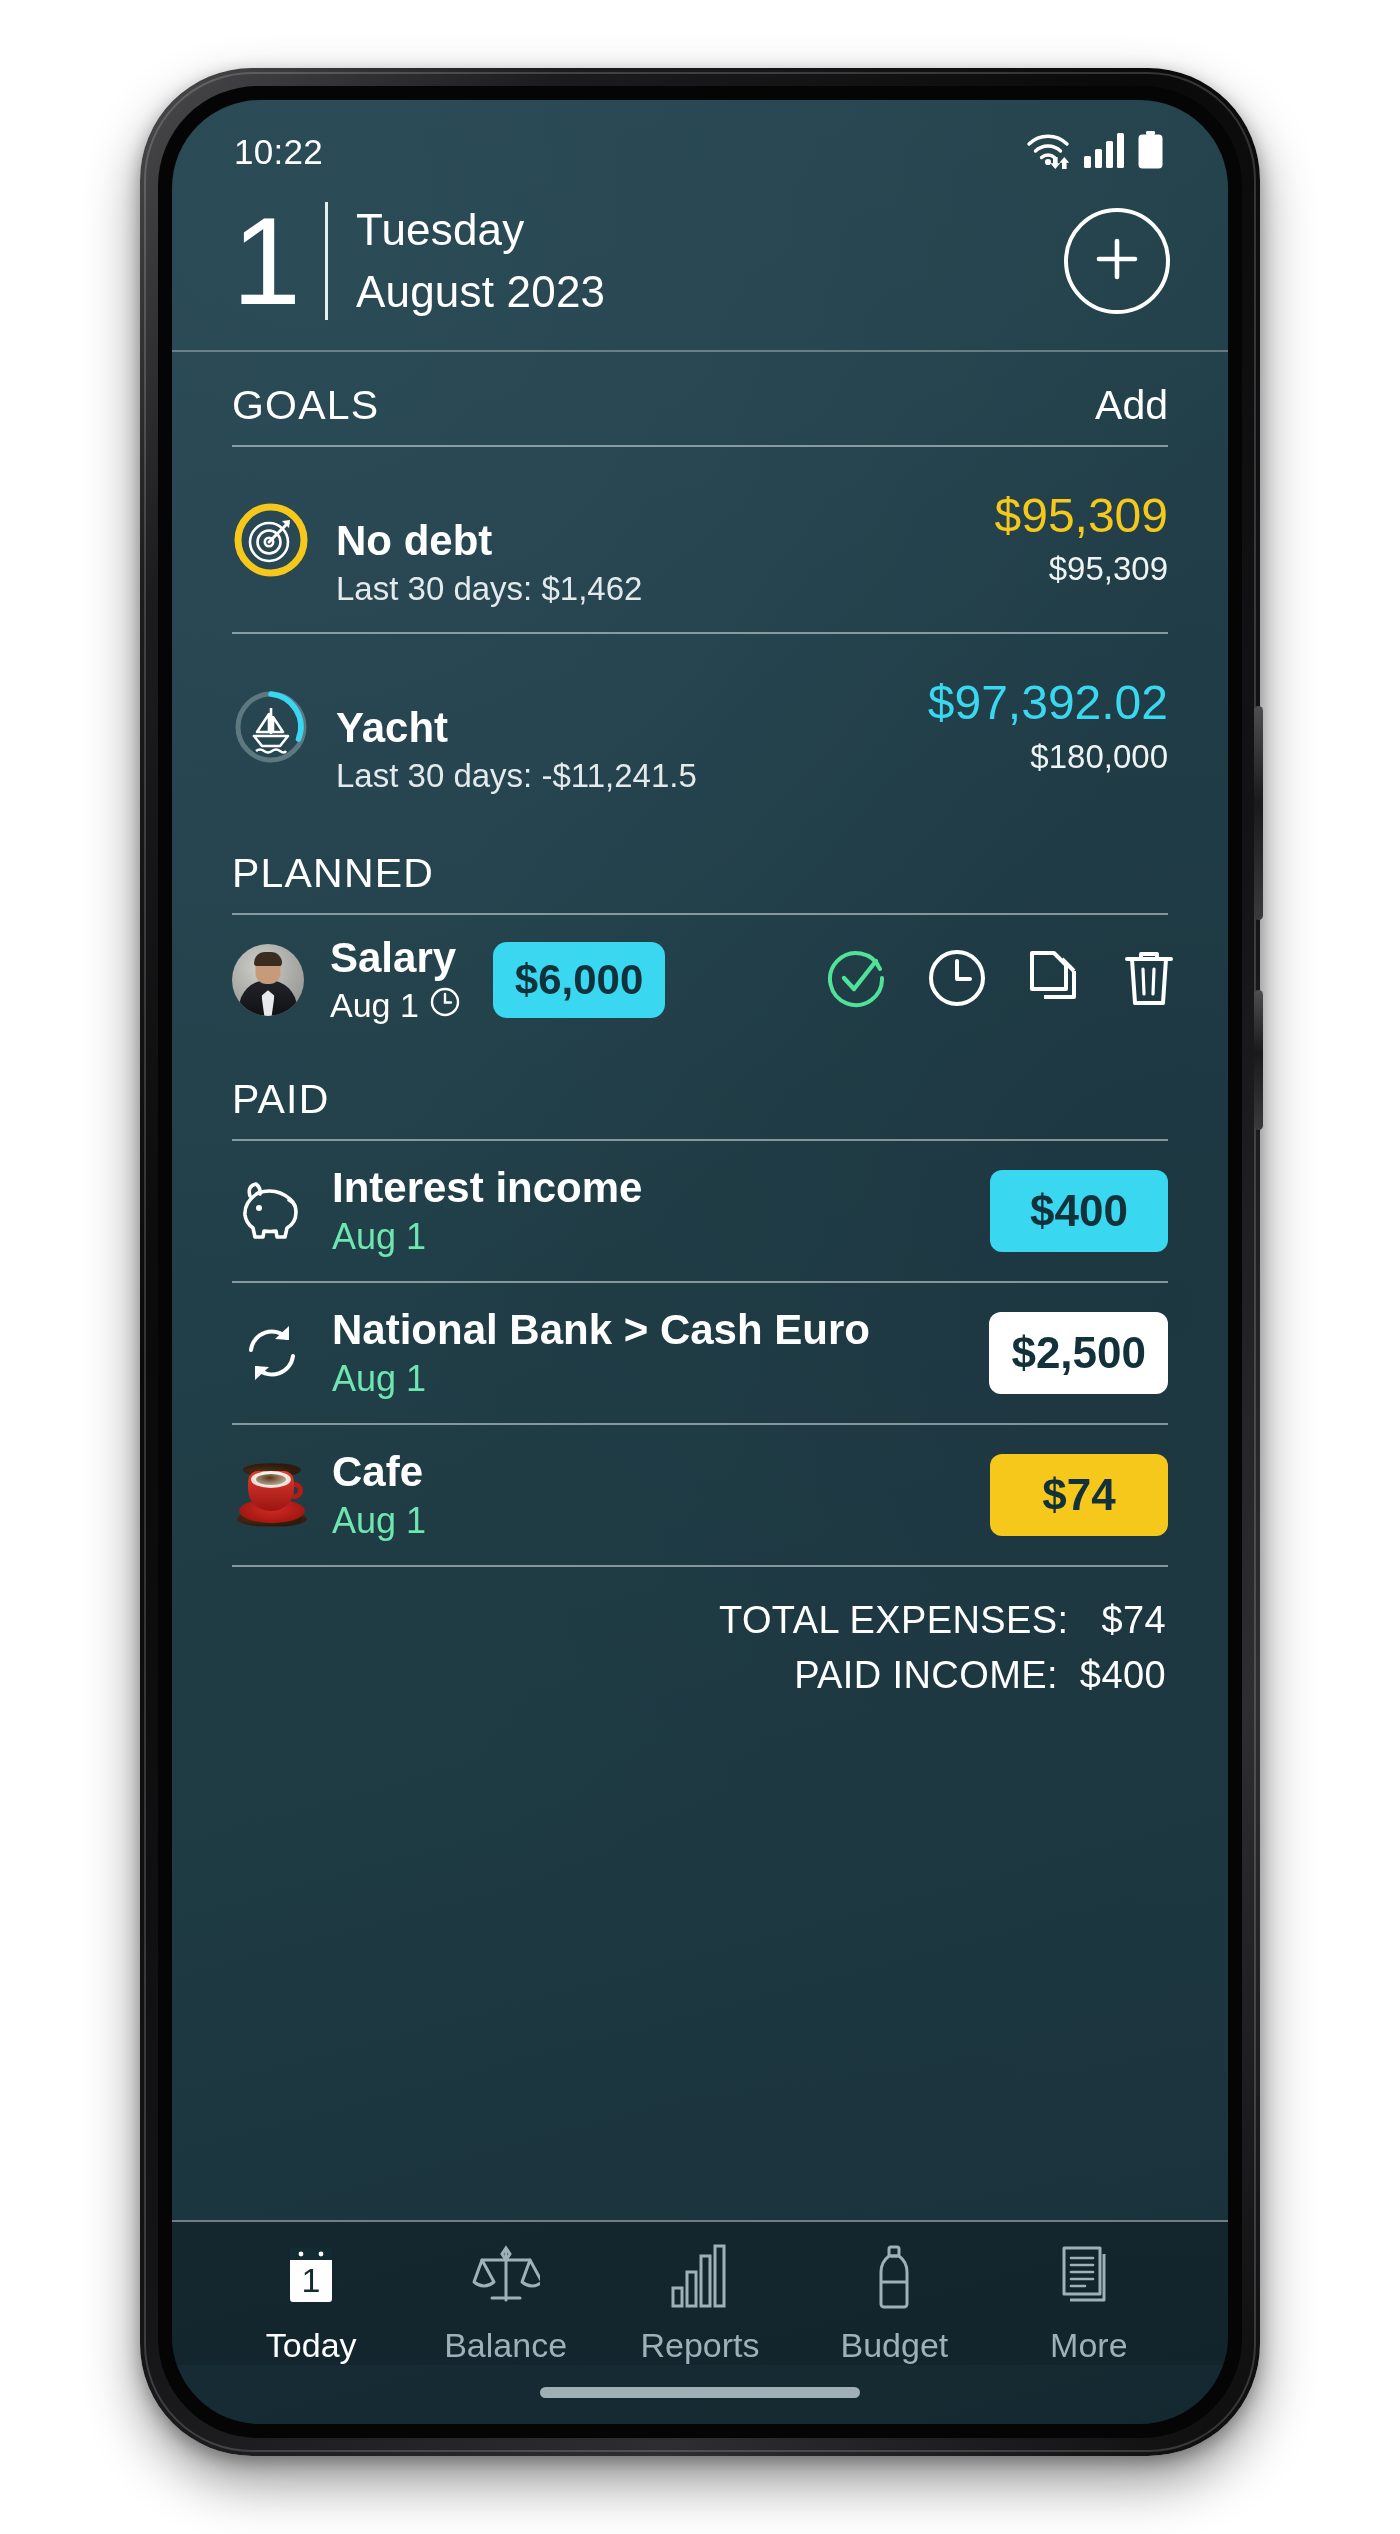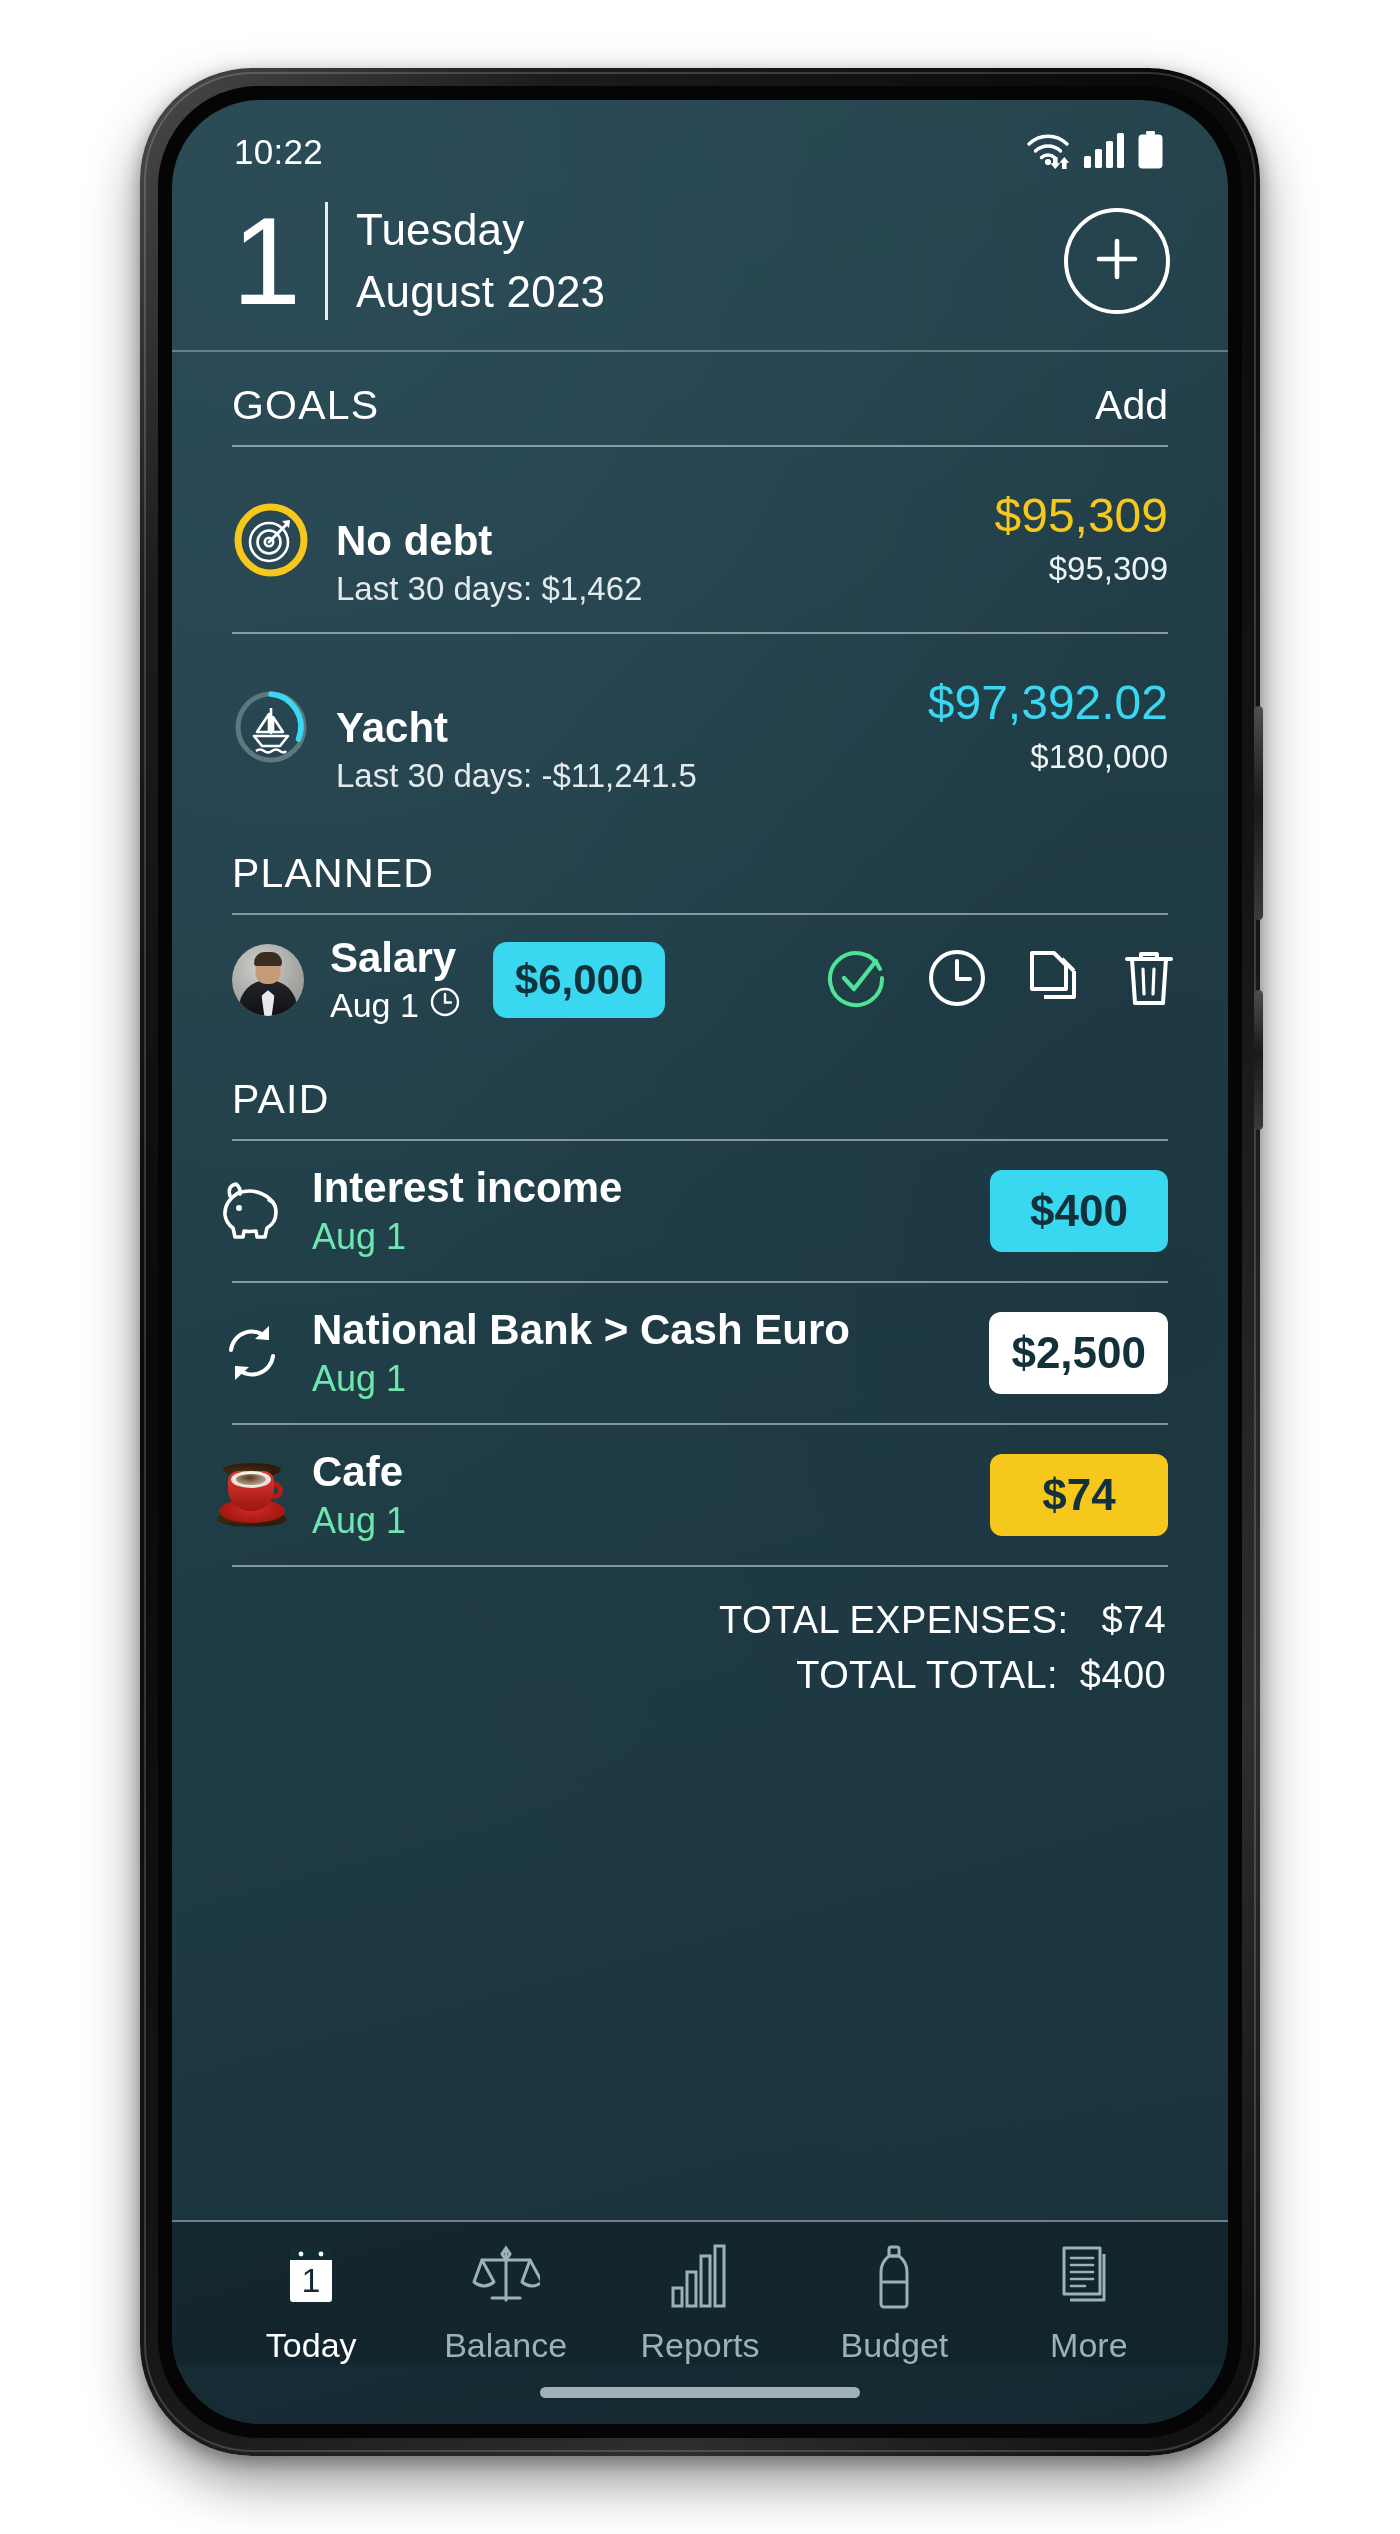--- a/index.html
+++ b/index.html
@@ -142,21 +142,21 @@
     border-radius: 14px; padding: 14px 22px;
     font-size: 42px; font-weight: bold; color:#11313b;
     background: #3ad7f0;
     min-width: 172px; text-align:center;
   }
   .planned-actions { margin-left:auto; display:flex; align-items:center; gap: 38px; padding-right: 4px; }
 
   
   .paid-row {
     display:flex; align-items:center; gap: 24px;
-    padding: 22px 60px 22px 44px; min-height: 140px;
+    padding: 22px 60px 22px 64px; min-height: 140px;
   }
   .paid-ico { width: 72px; height:72px; flex:0 0 72px; display:flex; align-items:center; justify-content:center; }
   .paid-text { flex:1; min-width:0; }
   .paid-name { font-size: 42px; font-weight: bold; line-height: 1.14; }
   .paid-date { font-size: 36px; color:#6ee6b0; margin-top: 4px; }
   .paid-amt {
     border-radius: 12px; padding: 16px 22px; min-width: 178px;
     text-align:center; font-size: 44px; font-weight: bold; color:#12313a;
   }
   .amt-cyan  { background:#3ad7f0; }
@@ -469,21 +469,21 @@
         <div class="paid-amt amt-gold">$74</div>
       </div>
       <div class="rule"></div>
 
       <div class="totals">
         <div class="total-line">
           <span>TOTAL EXPENSES:</span>
           &nbsp;&nbsp;<span>$74</span>
         </div>
         <div class="total-line">
-          <span>TOTAL TOTAL:</span>
+          <span>PAID INCOME:</span>
           &nbsp;<span>$400</span>
         </div>
       </div>
 
       <div class="filler"></div>
 
       <div class="tabbar-wrap">
         <div class="tabbar">
 
           <div class="tab active">

